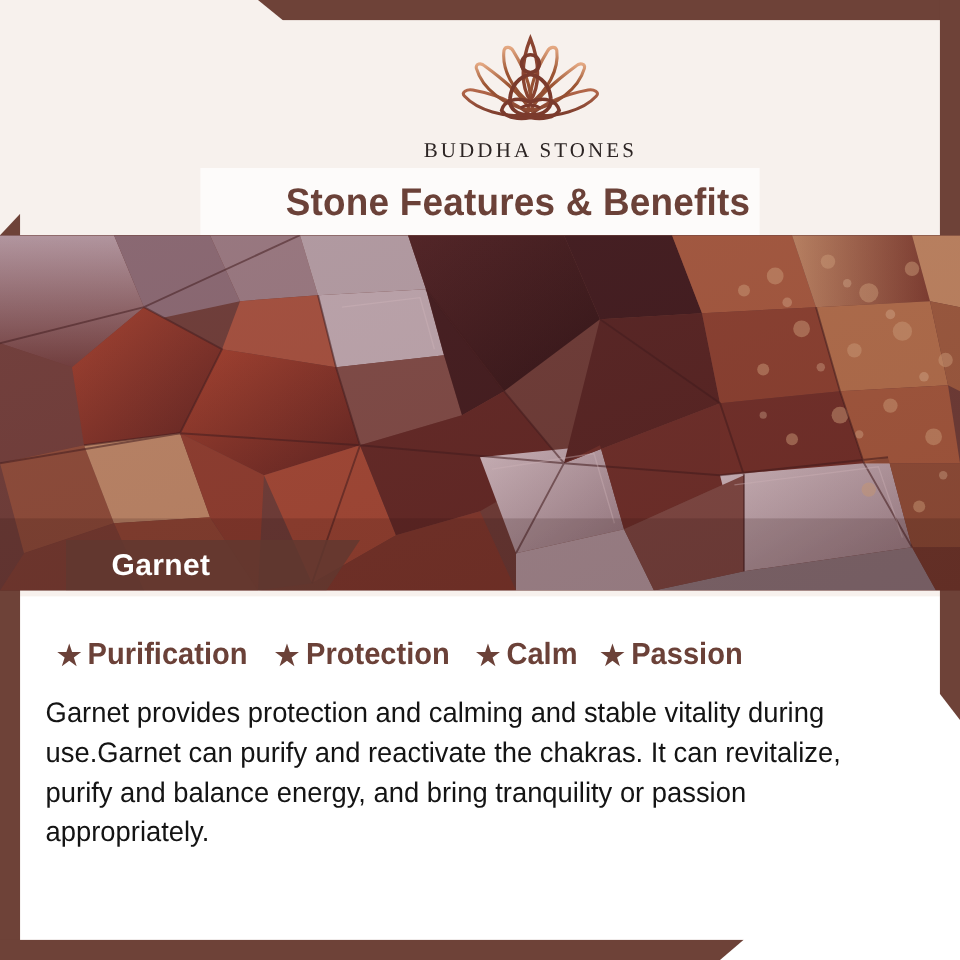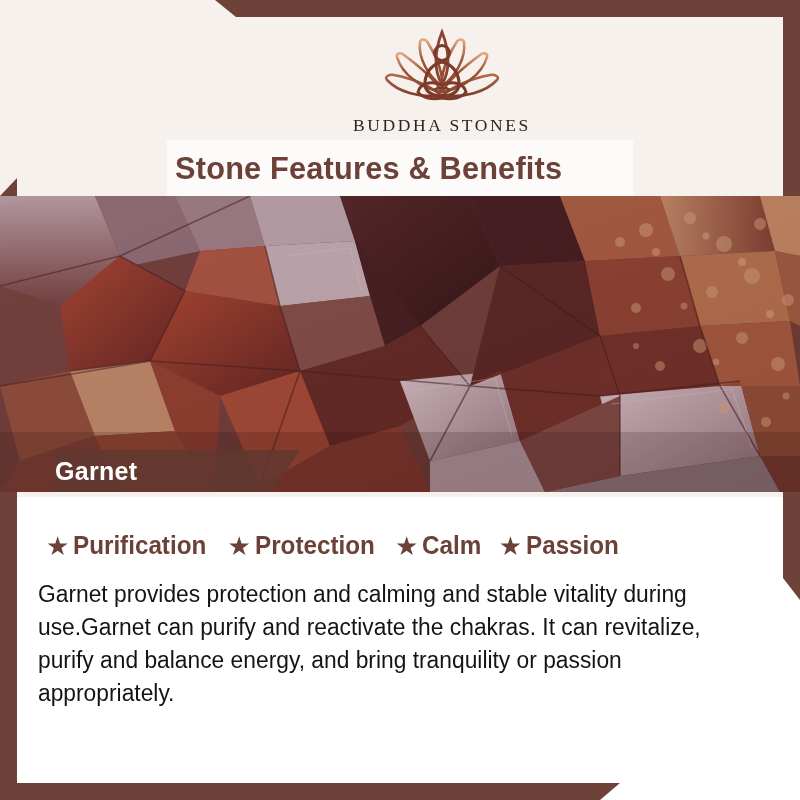--- a/index.html
+++ b/index.html
@@ -81,21 +81,21 @@
   }
 
   
   .title-band {
     position: absolute;
     left: 167px; top: 140px;
     width: 466px; height: 56px;
     background: #fdfbfa;
     display: flex;
     align-items: center;
-    justify-content: flex-start;
+    justify-content: flex-end;
   }
   .title-text {
     font-family: "Liberation Sans Narrow", "Liberation Sans", sans-serif;
     font-size: 32px;
     font-weight: bold;
     color: #6b4138;
     letter-spacing: 0.2px;
     transform: scaleX(0.96);
     white-space: nowrap;
   }
@@ -114,20 +114,21 @@
   .stone-label {
     position: absolute;
     left: 55px; top: 450px;
     width: 245px; height: 42px;
     background: rgba(96, 56, 48, 0.82);
     clip-path: polygon(0 0, 245px 0, 217px 42px, 0 42px);
     display: flex;
     align-items: center;
   }
   .stone-label-text {
+    margin-left: 38px;
     color: #ffffff;
     font-size: 25px;
     font-weight: bold;
     letter-spacing: 0.3px;
   }
 
   
   .benefits {
     position: absolute;
     left: 46px; top: 531px;

